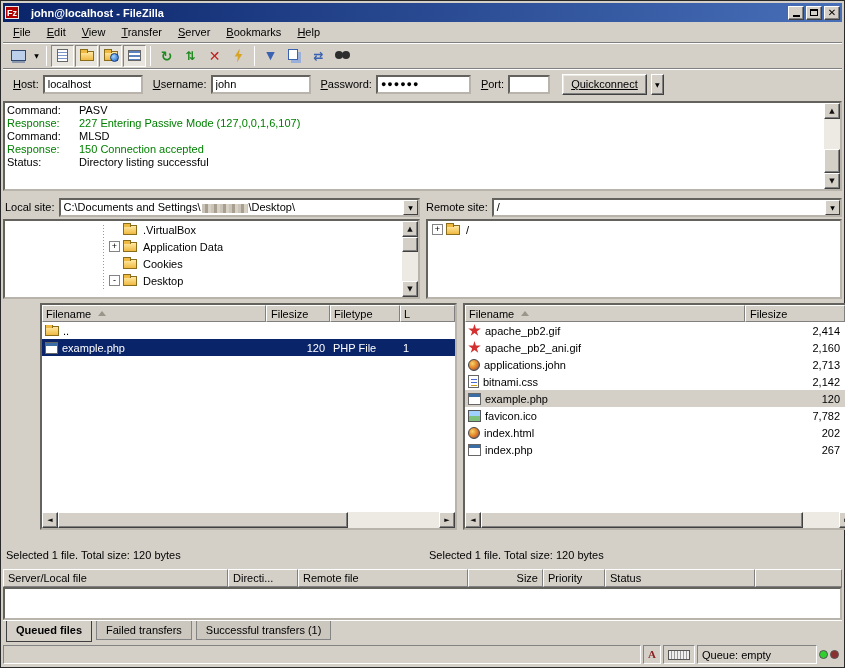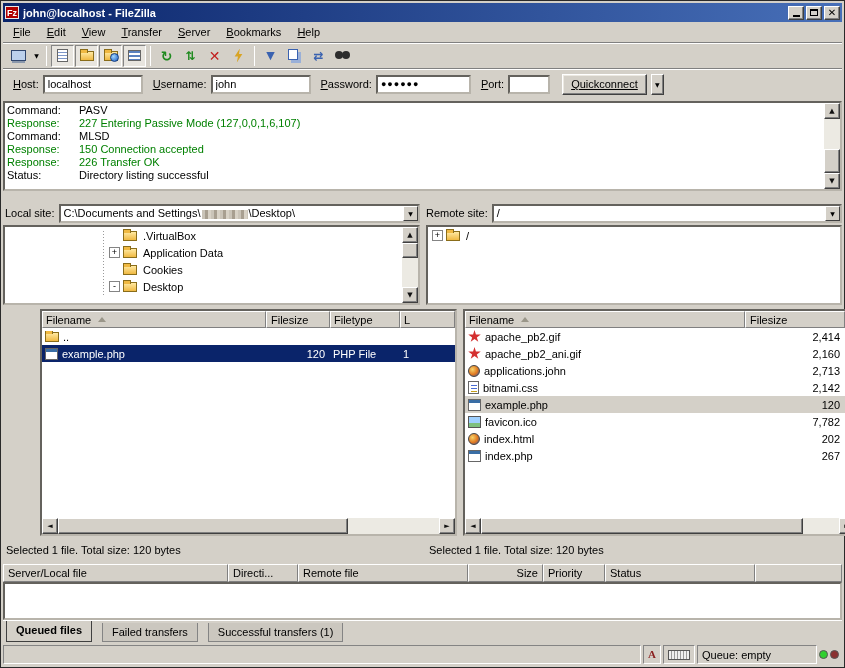--- a/index.html
+++ b/index.html
@@ -3,21 +3,21 @@
 <meta charset="utf-8">
 <style>
 *{box-sizing:border-box;margin:0;padding:0;}
 html,body{width:845px;height:668px;overflow:hidden;}
 body{font-family:"Liberation Sans",sans-serif;font-size:11px;color:#000;background:#d4d0c8;}
 .glyph{font-family:"DejaVu Sans",sans-serif;}
 .window{width:845px;height:668px;background:#d4d0c8;border:1px solid #2a2a2a;padding:2px;display:flex;flex-direction:column;}
 
 
 .titlebar{height:19px;flex:none;background:linear-gradient(to right,#0a246a,#476fb8);display:flex;align-items:center;padding:1px 2px;color:#fff;}
-.fz-logo{width:14px;height:13px;background:#b00000;color:#fff;font-weight:bold;font-size:9px;line-height:12px;text-align:center;margin-right:4px;flex:none;border:1px solid #e8e8e8;}
+.fz-logo{width:14px;height:13px;background:#b00000;color:#fff;font-weight:bold;font-size:9px;line-height:12px;text-align:center;margin-right:12px;flex:none;border:1px solid #e8e8e8;}
 .title-text{font-weight:bold;flex:1;white-space:nowrap;overflow:hidden;}
 .winbtn{width:16px;height:14px;margin-left:2px;background:#d4d0c8;border:1px solid;border-color:#fff #404040 #404040 #fff;box-shadow:inset -1px -1px 0 #808080;display:flex;align-items:center;justify-content:center;flex:none;color:#000;}
 .g-min{width:7px;height:2px;background:#000;margin-top:7px;}
 .g-max{width:8px;height:7px;border:1px solid #000;border-top-width:2px;}
 .g-close{font-size:10px;font-weight:bold;line-height:10px;}
 
 
 .menubar{height:21px;flex:none;display:flex;align-items:center;padding-left:2px;border-bottom:1px solid #808080;box-shadow:0 1px 0 #fff;}
 .menu-item{padding:3px 8px;}
 
@@ -64,21 +64,21 @@
 .sb{width:16px;height:16px;flex:none;background:#d4d0c8;border:1px solid;border-color:#fff #404040 #404040 #fff;box-shadow:inset -1px -1px 0 #808080;display:flex;align-items:center;justify-content:center;font-size:7px;color:#111;}
 .sb.h{width:16px;}
 .strack{flex:1;position:relative;}
 .sthumb{position:absolute;left:0;right:0;background:#d4d0c8;border:1px solid;border-color:#fff #404040 #404040 #fff;box-shadow:inset -1px -1px 0 #808080;}
 .hscroll{height:16px;flex:none;display:flex;background:#eceae3;}
 .htrack{flex:1;position:relative;}
 .hthumb{position:absolute;top:0;bottom:0;background:#d4d0c8;border:1px solid;border-color:#fff #404040 #404040 #fff;box-shadow:inset -1px -1px 0 #808080;}
 .corner{width:16px;height:16px;background:#d4d0c8;flex:none;}
 
 
-.site-band{height:20px;flex:none;display:flex;align-items:center;margin-top:12px;}
+.site-band{height:20px;flex:none;display:flex;align-items:center;margin-top:6px;}
 .site-left{width:417px;flex:none;display:flex;align-items:center;gap:4px;padding-left:2px;}
 .site-right{flex:1;display:flex;align-items:center;gap:4px;margin-left:6px;}
 .combo{flex:1;height:19px;background:#fff;border:2px inset #b8b4ab;display:flex;align-items:center;}
 .combo-text{flex:1;padding-left:3px;white-space:nowrap;overflow:hidden;}
 .combo-btn{width:15px;height:100%;background:#d4d0c8;border:1px solid;border-color:#fff #404040 #404040 #fff;display:flex;align-items:center;justify-content:center;font-size:6px;flex:none;}
 .blurbox{display:inline-block;width:46px;height:9px;margin:0 1px;vertical-align:middle;background:repeating-linear-gradient(90deg,#cac4b8 0 3px,#a89f90 3px 6px,#d8d2c6 6px 9px);}
 
 
 .tree-band{height:80px;flex:none;display:flex;margin-top:2px;}
 .tree-left{width:417px;flex:none;background:#fff;border:2px inset #b8b4ab;display:flex;}
@@ -118,31 +118,31 @@
 .folder-icon::before{content:"";position:absolute;top:-3px;left:-1px;width:6px;height:3px;background:#f0b942;border:1px solid #8a6d1a;border-bottom:none;}
 .php-file-icon{position:relative;width:13px;height:12px;background:#fff;border:1px solid #666;}
 .php-file-icon::before{content:"";position:absolute;top:0;left:0;right:0;height:3px;background:#3a6ea5;}
 .image-file-icon{width:13px;height:13px;background:#d43030;clip-path:polygon(50% 0%,61% 35%,98% 35%,68% 57%,79% 91%,50% 70%,21% 91%,32% 57%,2% 35%,39% 35%);}
 .html-file-icon{width:12px;height:12px;border-radius:50%;background:radial-gradient(circle at 35% 35%,#f6d36b,#e07820 55%,#2a4fae);border:1px solid #444;}
 .css-file-icon{position:relative;width:11px;height:13px;background:#fff;border:1px solid #666;}
 .css-file-icon::before{content:"";position:absolute;left:2px;top:3px;width:6px;height:1px;background:#4a6cd4;box-shadow:0 3px 0 #4a6cd4,0 6px 0 #c8a018;}
 .ico-file-icon{width:13px;height:12px;border:1px solid #555;background:linear-gradient(#9fd0ff 55%,#7ec07e 55%);}
 
 
-.status-band{height:21px;flex:none;display:flex;align-items:center;margin-top:3px;}
+.status-band{height:21px;flex:none;display:flex;align-items:center;margin-top:14px;}
 .status-left{width:417px;flex:none;padding-left:3px;white-space:nowrap;overflow:hidden;}
 .status-right{flex:1;margin-left:6px;padding-left:3px;white-space:nowrap;overflow:hidden;}
 
 
 .queue-header{height:18px;flex:none;display:flex;background:#d4d0c8;margin-top:4px;}
 .qc0{width:225px;}.qc1{width:70px;}.qc2{width:170px;}.qc3{width:75px;justify-content:flex-end;}.qc4{width:62px;}.qc5{width:150px;}.qcf{flex:1;}
 .queue-body{flex:1;background:#fff;border:2px inset #b8b4ab;}
 
 
-.tabs-band{height:22px;flex:none;display:flex;align-items:flex-end;padding-left:3px;gap:10px;border-top:1px solid #fff;}
+.tabs-band{height:22px;flex:none;display:flex;align-items:flex-start;padding-left:3px;gap:4px;border-top:1px solid #fff;}
 .tab{height:19px;padding:3px 9px;background:#cbc7bf;border:1px solid #848484;border-top:none;white-space:nowrap;}
 .tab.active{height:21px;background:#d4d0c8;font-weight:bold;border-color:#404040;}
 
 
 .statusbar{height:23px;flex:none;display:flex;align-items:center;gap:2px;padding-top:2px;}
 .spanel{height:19px;border:1px solid;border-color:#848484 #fff #fff #848484;display:flex;align-items:center;padding:0 4px;gap:3px;}
 .spanel.fill{flex:1;}
 .a-icon{font-family:"Liberation Serif",serif;font-weight:bold;color:#8a1f1f;font-size:11px;line-height:11px;}
 .kb-icon{width:22px;height:10px;border:1px solid #555;background:repeating-linear-gradient(90deg,#eee 0 2px,#999 2px 3px);}
 .led{width:9px;height:9px;border-radius:50%;border:1px solid #555;flex:none;}
@@ -237,21 +237,20 @@
     <button class="qc-btn">Quickconnect</button>
     <div class="qc-arrow glyph">▼</div>
   </div>
 
   <div class="log">
     <div class="log-content">
       <div class="log-line" style="color: rgb(0, 0, 0);"><span class="log-prefix">Command:</span><span>PASV</span></div>
       <div class="log-line" style="color: rgb(0, 128, 0);"><span class="log-prefix">Response:</span><span>227 Entering Passive Mode (127,0,0,1,6,107)</span></div>
       <div class="log-line" style="color: rgb(0, 0, 0);"><span class="log-prefix">Command:</span><span>MLSD</span></div>
       <div class="log-line" style="color: rgb(0, 128, 0);"><span class="log-prefix">Response:</span><span>150 Connection accepted</span></div>
-      <div class="log-line" style="color: rgb(0, 128, 0);"><span class="log-prefix">Response:</span><span>226 Transfer OK</span></div>
       <div class="log-line" style="color: rgb(0, 0, 0);"><span class="log-prefix">Status:</span><span>Directory listing successful</span></div>
     </div>
     <div class="vscroll">
       <div class="sb glyph">▲</div>
       <div class="strack">
           <div class="sthumb" style="bottom:0;height:45%;"></div>
         </div>
       <div class="sb glyph">▼</div>
     </div>
   </div>

